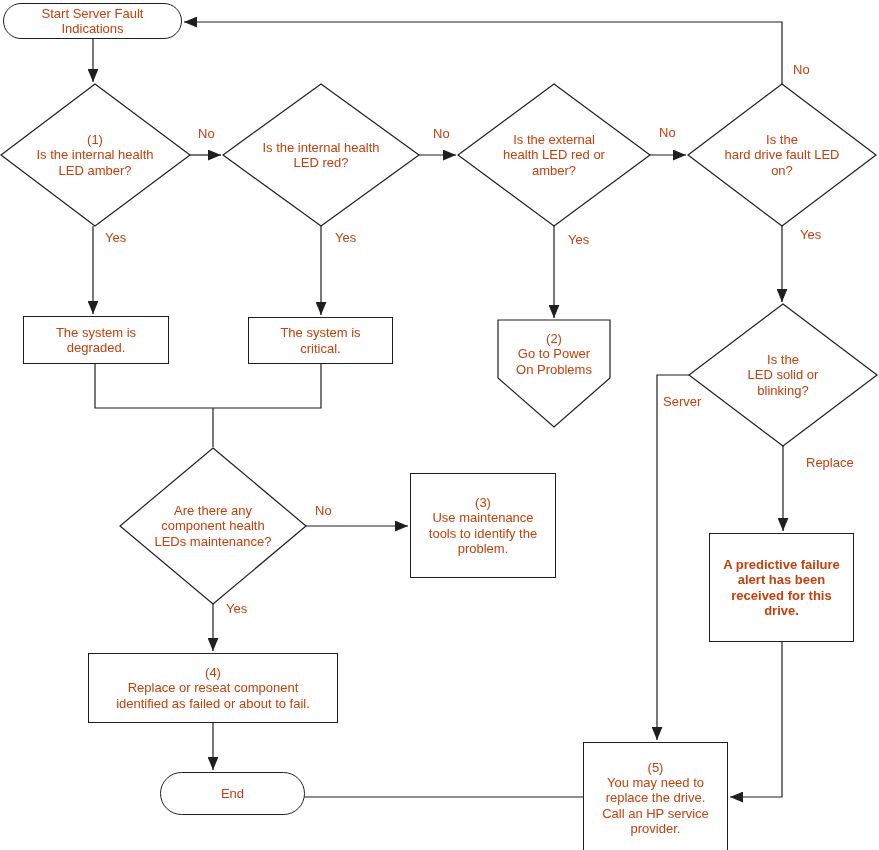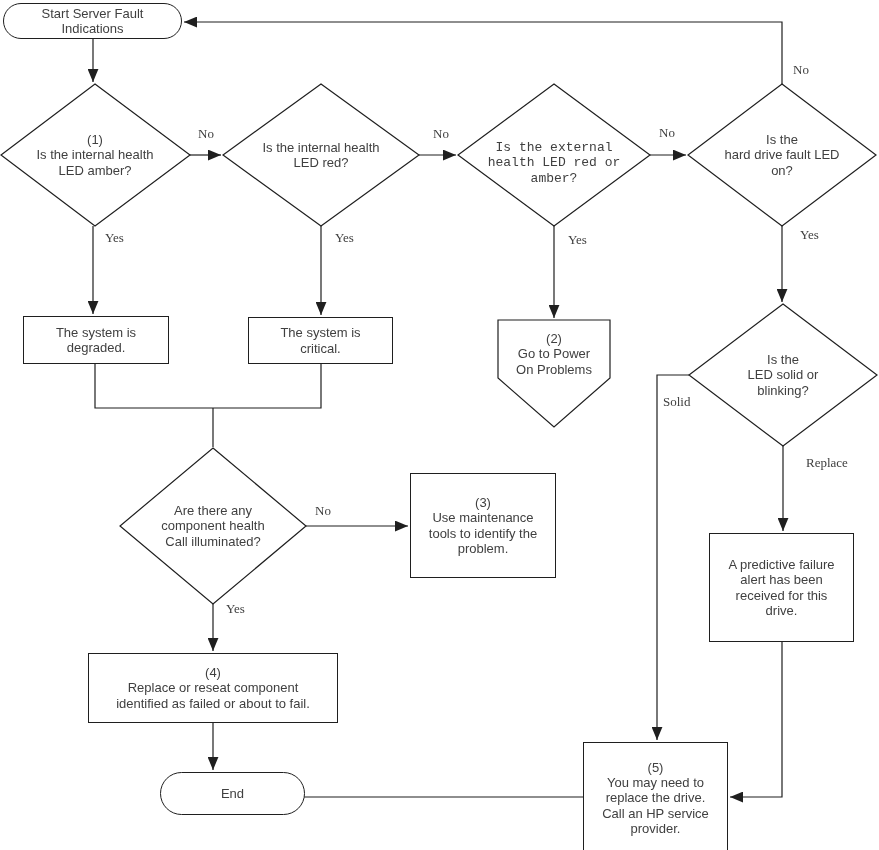--- a/index.html
+++ b/index.html
@@ -2,39 +2,39 @@
 <html><head>
 <meta charset="utf-8">
 <style>
   html,body{margin:0;padding:0;background:#ffffff;}
   #stage{
     position:relative;
     width:879px;height:850px;
     background:#ffffff;
     overflow:hidden;
     font-family:"Liberation Sans","DejaVu Sans",sans-serif;
-    color:#404040;
+    color:#c2410c;
     font-size:13px;
     line-height:1.18;
   }
   #wires{position:absolute;left:0;top:0;width:879px;height:850px;}
   .lbl{
     position:absolute;
     display:flex;align-items:center;justify-content:center;
     text-align:center;white-space:pre-line;
   }
   .box{
     position:absolute;
     border:1px solid #1f1f1f;background:#ffffff;
     display:flex;align-items:center;justify-content:center;
     text-align:center;white-space:pre-line;
     box-sizing:border-box;
   }
   .pill{border-radius:20px;}
-  .elbl{position:absolute;white-space:nowrap;font-family:Liberation Serif, serif;}
+  .elbl{position:absolute;white-space:nowrap;}
 </style>
 </head>
 <body>
 
 <div id="stage">
 
   <svg id="wires" viewBox="0 0 879 850" xmlns="http://www.w3.org/2000/svg">
     <defs>
       <marker id="arr" viewBox="0 0 12 10" markerWidth="13" markerHeight="11" refX="12" refY="5" orient="auto" markerUnits="userSpaceOnUse">
         <path d="M0,0 L12,5 L0,10 Z" fill="#1f1f1f"></path>
@@ -83,45 +83,45 @@
 
   <div class="box pill" style="left:160px;top:772px;width:145px;height:43px;border-radius:22px;">
     <span>End</span>
   </div>
 
   <div class="lbl" style="left:5px;top:118px;width:180px;height:74px;">(1)
 Is the internal health
 LED amber?</div>
   <div class="lbl" style="left:231px;top:130px;width:180px;height:50px;">Is the internal health
 LED red?</div>
-  <div class="lbl" style="left:464px;top:128px;width:180px;height:70px;font-family:Liberation Mono, monospace;">Is the external
+  <div class="lbl" style="left:464px;top:120px;width:180px;height:70px;">Is the external
 health LED red or
 amber?</div>
   <div class="lbl" style="left:692px;top:120px;width:180px;height:70px;">Is the
 hard drive fault LED
 on?</div>
   <div class="lbl" style="left:123px;top:487px;width:180px;height:78px;">Are there any
 component health
-Call illuminated?</div>
+LEDs maintenance?</div>
   <div class="lbl" style="left:693px;top:340px;width:180px;height:70px;">Is the
 LED solid or
 blinking?</div>
 
   <div class="box" style="left:23px;top:316px;width:146px;height:48px;">The system is
 degraded.</div>
   <div class="box" style="left:248px;top:317px;width:145px;height:47px;">The system is
 critical.</div>
   <div class="lbl" style="left:498px;top:324px;width:112px;height:60px;">(2)
 Go to Power
 On Problems</div>
   <div class="box" style="left:410px;top:473px;width:146px;height:105px;">(3)
 Use maintenance
 tools to identify the
 problem.</div>
-  <div class="box" style="left:709px;top:533px;width:145px;height:109px;">A predictive failure
+  <div class="box" style="left:709px;top:533px;width:145px;height:109px;font-weight:bold;">A predictive failure
 alert has been
 received for this
 drive.</div>
   <div class="box" style="left:88px;top:653px;width:250px;height:70px;">(4)
 Replace or reseat component
 identified as failed or about to fail.</div>
   <div class="box" style="left:583px;top:742px;width:145px;height:112px;">(5)
 You may need to
 replace the drive.
 Call an HP service
@@ -130,16 +130,16 @@
   <span class="elbl" style="left:198px;top:126px;">No</span>
   <span class="elbl" style="left:433px;top:126px;">No</span>
   <span class="elbl" style="left:659px;top:125px;">No</span>
   <span class="elbl" style="left:793px;top:62px;">No</span>
   <span class="elbl" style="left:105px;top:230px;">Yes</span>
   <span class="elbl" style="left:335px;top:230px;">Yes</span>
   <span class="elbl" style="left:568px;top:232px;">Yes</span>
   <span class="elbl" style="left:800px;top:227px;">Yes</span>
   <span class="elbl" style="left:315px;top:503px;">No</span>
   <span class="elbl" style="left:226px;top:601px;">Yes</span>
-  <span class="elbl" style="left:663px;top:394px;">Solid</span>
+  <span class="elbl" style="left:663px;top:394px;">Server</span>
   <span class="elbl" style="left:806px;top:455px;">Replace</span>
 
 </div>
 
 </body></html>

